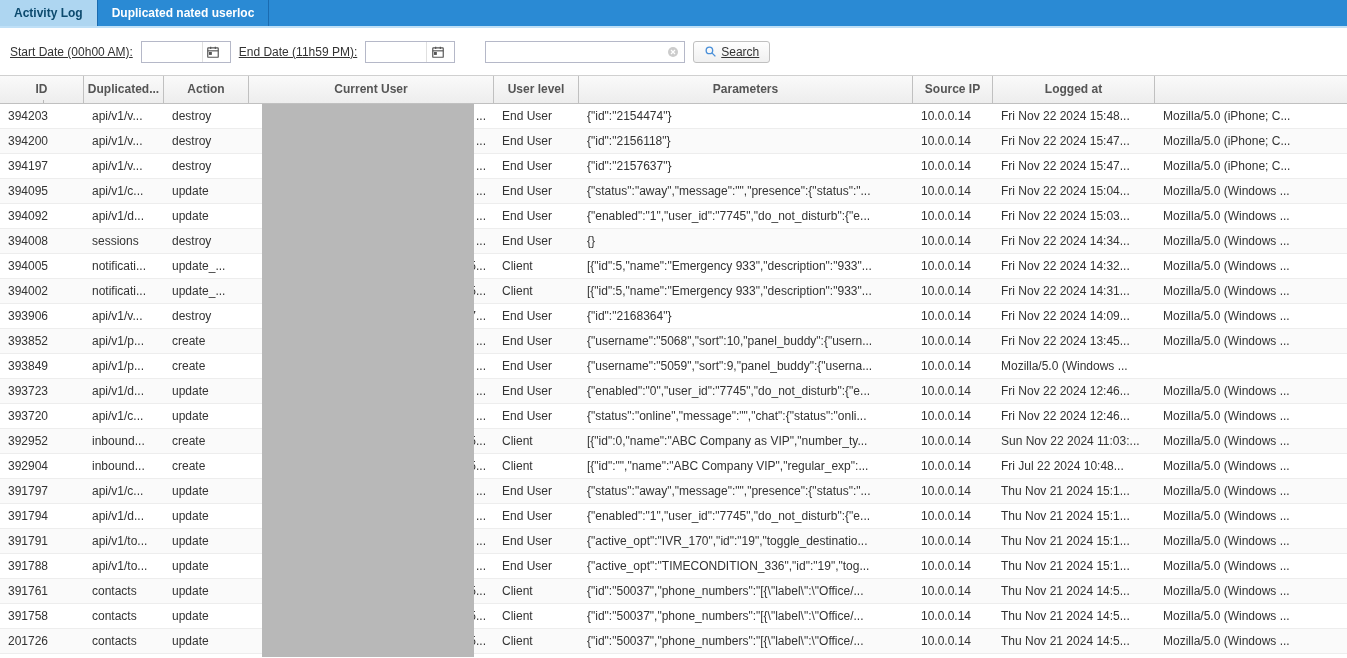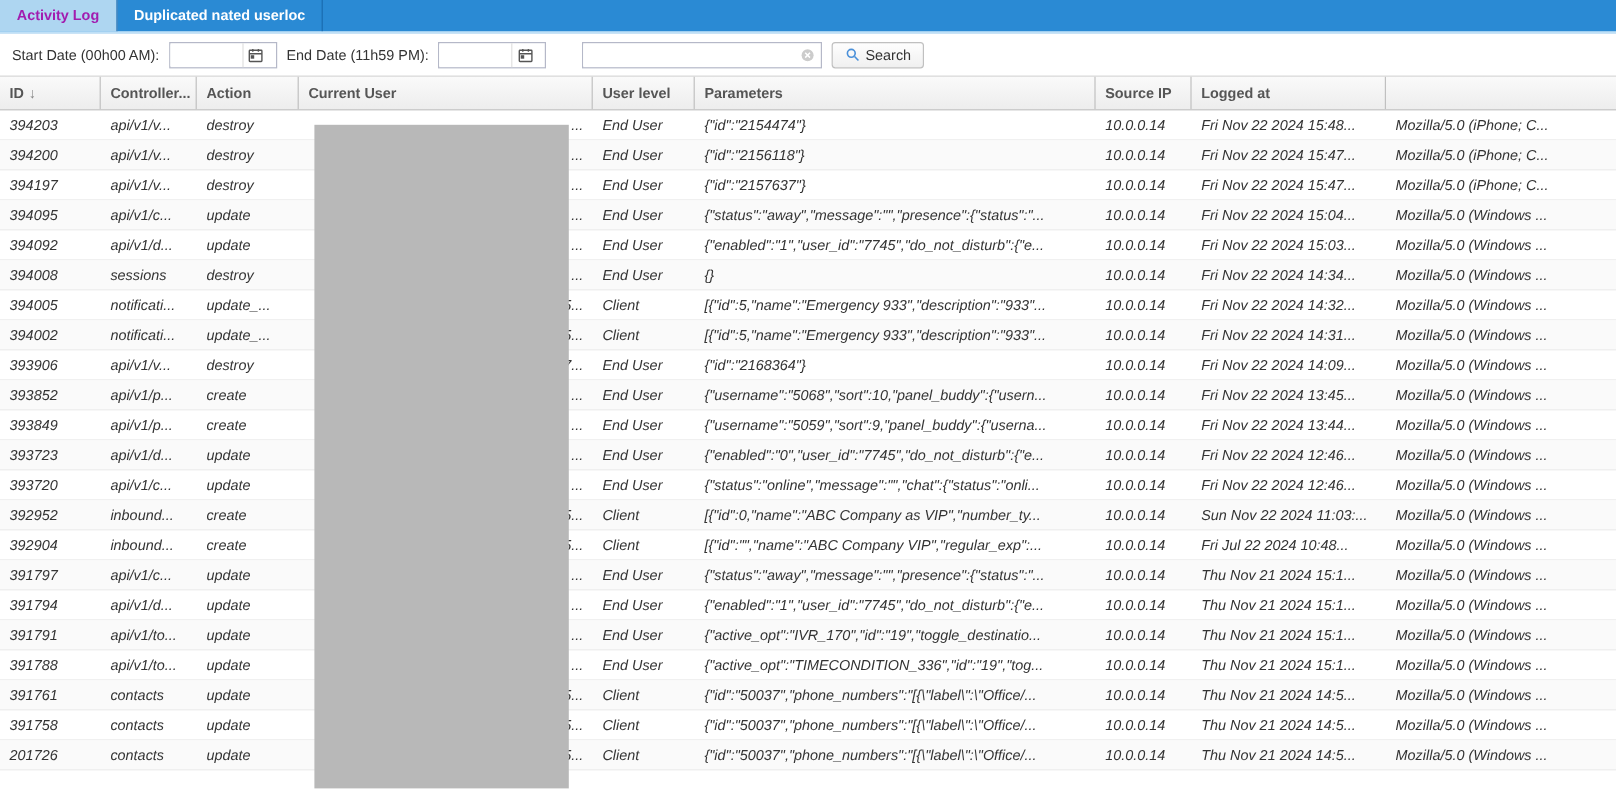--- a/index.html
+++ b/index.html
@@ -24,32 +24,33 @@
       display: flex;
       align-items: center;
       font-weight: bold;
       font-size: 12px;
       cursor: pointer;
       color: #fff;
       border-right: 1px solid #1a6bb0;
     }
     .tab.active {
       background: #aed6f1;
-      color: #a21caf;
+      color: #0c4a6e;
     }
     
     
     .toolbar {
       background: #fff;
       border-bottom: 1px solid #d0d0d0;
       padding: 6px 10px;
       display: flex;
       align-items: center;
       gap: 8px;
-      height: 36px;
+      height: 48px;
+      text-decoration: underline;
     }
     .toolbar label {
       color: #333;
     }
     .date-input-wrap {
       position: relative;
       display: inline-flex;
       align-items: center;
       border: 1px solid #b5b8c8;
       background: #fff;
@@ -129,20 +130,21 @@
     .grid-col {
       padding: 6px 8px;
       border-right: 1px solid #c0c0c0;
       font-weight: bold;
       color: #555;
       overflow: hidden;
       text-overflow: ellipsis;
       white-space: nowrap;
       display: flex;
       align-items: center;
+      flex-direction: column;
     }
     .sort-arrow {
       margin-left: 4px;
       color: #888;
     }
     
     
     .c-id { width: 84px; }
     .c-controller { width: 80px; }
     .c-action { width: 85px; }
@@ -155,21 +157,20 @@
     
     .grid-body {
       overflow-y: scroll;
       height: 560px;
     }
     .grid-row {
       display: flex;
       border-bottom: 1px solid #ededed;
       height: 25px;
       align-items: center;
-      font-style: italic;
     }
     .grid-row:nth-child(even) { background: #fafafa; }
     .grid-cell {
       padding: 4px 8px;
       overflow: hidden;
       text-overflow: ellipsis;
       white-space: nowrap;
       color: #333;
     }
     
@@ -238,21 +239,21 @@
       </svg>
     <span>Search</span>
   </button>
 </div>
 
 <div class="grid-header">
   <div class="grid-col c-id">
       <span>ID</span>
       <span class="sort-arrow">↓</span>
     </div>
-  <div class="grid-col c-controller">Controller...</div>
+  <div class="grid-col c-controller">Duplicated...</div>
   <div class="grid-col c-action">Action</div>
   <div class="grid-col c-user">Current User</div>
   <div class="grid-col c-level">User level</div>
   <div class="grid-col c-params">Parameters</div>
   <div class="grid-col c-source">Source IP</div>
   <div class="grid-col c-logged">Logged at</div>
 </div>
 
 <div class="grid-body" id="grid-body">
     <div class="grid-row">
@@ -366,21 +367,20 @@
       <div class="grid-cell c-agent">Mozilla/5.0 (Windows ...</div>
     </div>
     <div class="grid-row">
       <div class="grid-cell c-id">393849</div>
       <div class="grid-cell c-controller">api/v1/p...</div>
       <div class="grid-cell c-action">create</div>
       <div class="grid-cell c-user" style="text-align:right;">...</div>
       <div class="grid-cell c-level">End User</div>
       <div class="grid-cell c-params">{"username":"5059","sort":9,"panel_buddy":{"userna...</div>
       <div class="grid-cell c-source">10.0.0.14</div>
-      <div class="grid-cell c-logged">Fri Nov 22 2024 13:44...</div>
       <div class="grid-cell c-agent">Mozilla/5.0 (Windows ...</div>
     </div>
     <div class="grid-row">
       <div class="grid-cell c-id">393723</div>
       <div class="grid-cell c-controller">api/v1/d...</div>
       <div class="grid-cell c-action">update</div>
       <div class="grid-cell c-user" style="text-align:right;">...</div>
       <div class="grid-cell c-level">End User</div>
       <div class="grid-cell c-params">{"enabled":"0","user_id":"7745","do_not_disturb":{"e...</div>
       <div class="grid-cell c-source">10.0.0.14</div>

